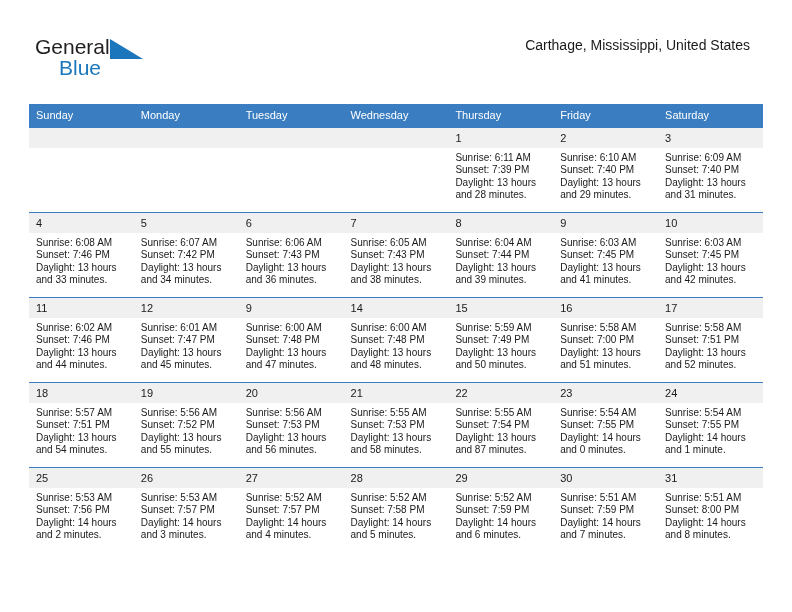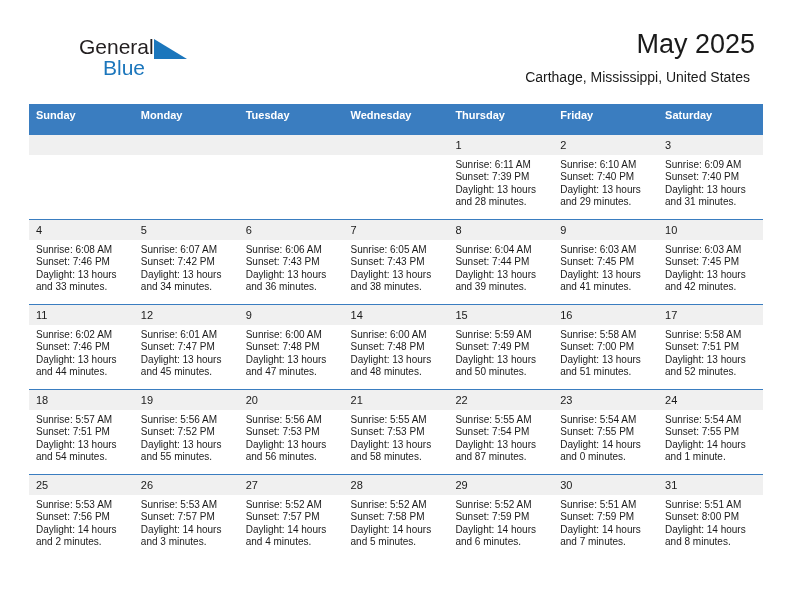--- a/index.html
+++ b/index.html
@@ -28,21 +28,20 @@
     top: 0;
     width: 792px;
     height: 103px;
   }
   .brand {
     position: absolute;
     left: 35px;
     top: 36px;
     width: 180px;
     height: 50px;
-    margin-left: 44px;
   }
   .brand-general {
     position: absolute;
     left: 0;
     top: 0;
     font-size: 21px;
     color: #231f20;
     letter-spacing: 0px;
     line-height: 21px;
   }
@@ -90,23 +89,23 @@
     left: 29px;
     top: 104px;
     width: 734px;
     border-collapse: collapse;
     table-layout: fixed;
   }
   .cal th {
     background: #3a7dc0;
     color: #ffffff;
     font-size: 11px;
-    font-weight: bold;
+    font-weight: normal;
     text-align: left;
-    padding: 5px 0 14px 7px;
+    padding: 5px 0 7px 7px;
     height: 12px;
     border: none;
   }
   .cal td {
     vertical-align: top;
     padding: 0;
     width: 104.85px;
     height: 84px;
     border: none;
     border-top: 1px solid #3a7dc0;
@@ -145,21 +144,20 @@
 
   <div class="header">
 
     <div class="brand">
       <span class="brand-general">General</span>
       <span class="brand-tri"></span>
       <span class="brand-blue">Blue</span>
     </div>
 
     <div class="title-block">
-      <h1 class="cal-title">May 2025</h1>
       <div class="cal-subtitle">Carthage, Mississippi, United States</div>
     </div>
 
   </div>
 
   <table class="cal">
     <thead>
       <tr>
         <th>Sunday</th>
         <th>Monday</th>

